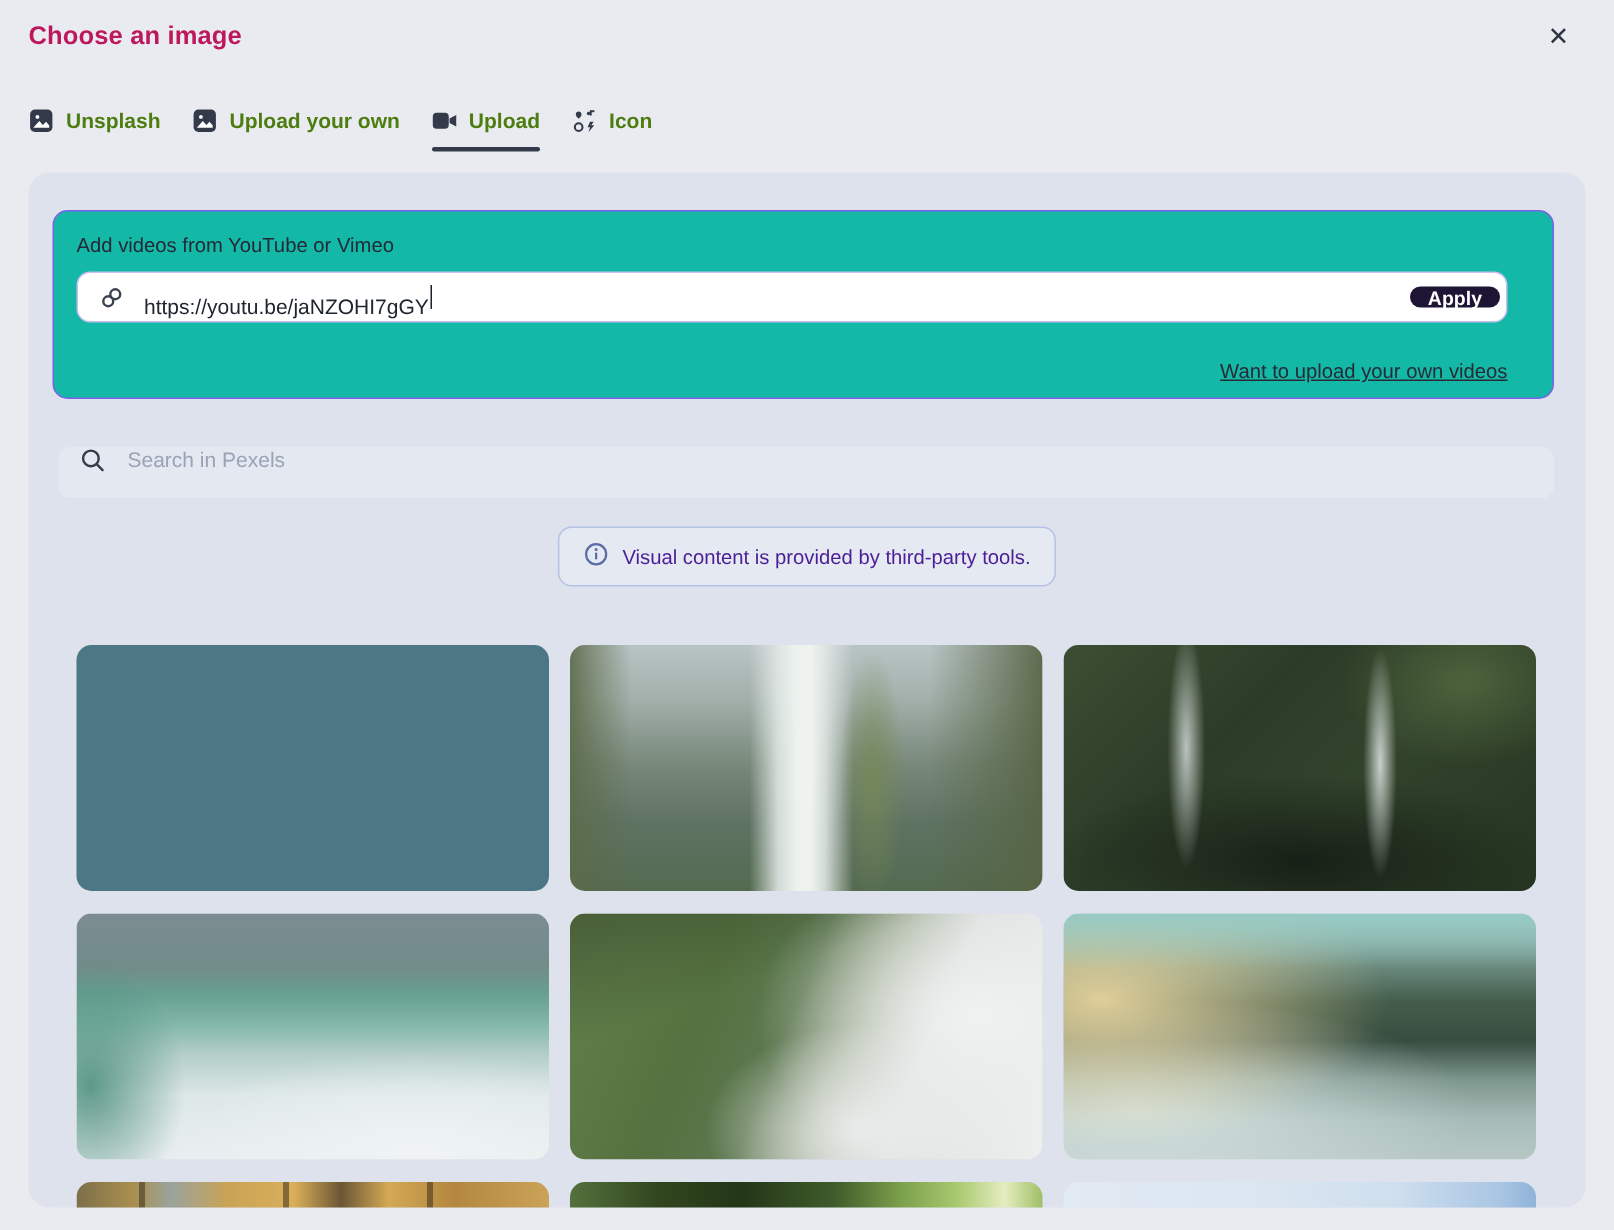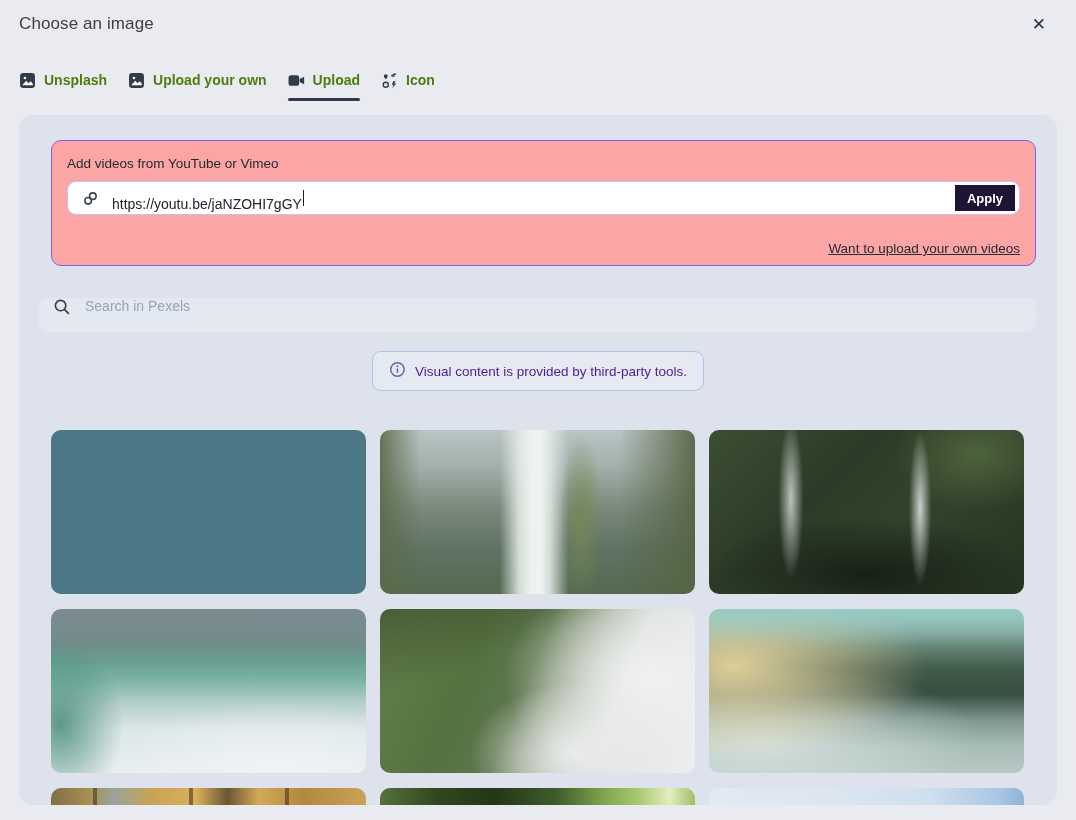--- a/index.html
+++ b/index.html
@@ -9,21 +9,21 @@
     background:#e9ebf1;
     position:relative;
     overflow:hidden;
     color:#1b2330;
   }
   .modal { position:absolute; inset:0; }
 
   
   .dlg-title {
     position:absolute; left:19px; top:14px;
-    font-size:17px; font-weight:400; color:#404040; letter-spacing:.1px;
+    font-size:17px; font-weight:700; color:#be185d; letter-spacing:.1px;
   }
   .close-btn {
     position:absolute; right:26px; top:12px;
     background:none; border:none; cursor:pointer;
     font-size:17px; line-height:1; color:#2b3240; padding:4px;
   }
 
   
   .tabs {
     position:absolute; left:19px; top:60px; height:40px;
@@ -43,40 +43,40 @@
 
   
   .panel {
     position:absolute; left:19px; top:115px;
     width:1038px; height:690px;
     background:#dde2ec; border-radius:14px; overflow:hidden;
   }
 
   
   .video-box {
-    position:absolute; left:32px; right:21px; top:25px; height:126px;
-    background:#fca5a5; border:1.5px solid #7d60e9; border-radius:10px;
-    padding:15px 15px 0 15px;
+    position:absolute; left:16px; right:21px; top:25px; height:126px;
+    background:#14b8a6; border:1.5px solid #7d60e9; border-radius:10px;
+    padding:15px 30px 0 15px;
   }
   .vb-label { font-size:13.5px; color:#232a36; margin-bottom:10px; }
   .url-row {
     display:flex; align-items:center;
     height:34px; border:1px solid #cabef5; border-radius:9px;
     background:#fff; padding:0 4px 0 14px; cursor:text;
   }
   .url-icon { display:flex; margin-right:13px; }
   .url-text { font-size:14px; color:#20262f; white-space:nowrap;margin-top:12px; }
   .caret {
     width:1.5px; height:16px; background:#1a1f29; margin-left:1px;
     animation:blink 1s steps(1) infinite;
   }
   @keyframes blink { 50% { opacity:0; } }
   .url-spacer { flex:1; }
   .apply-btn {
-    height:26px; padding:0 12px; border:none; border-radius:0;
+    height:14px; padding:0 12px; border:none; border-radius:12px;
     background:#1d1533; color:#ffffff; font-family:"Liberation Sans", sans-serif;
     font-size:13px; font-weight:700; cursor:pointer;
   }
   .vb-link-row { text-align:right; margin-top:24px; }
   .vb-link-row a {
     font-size:13.5px; color:#262b36; text-decoration:underline; cursor:pointer;
   }
 
   
   .search-bar {

